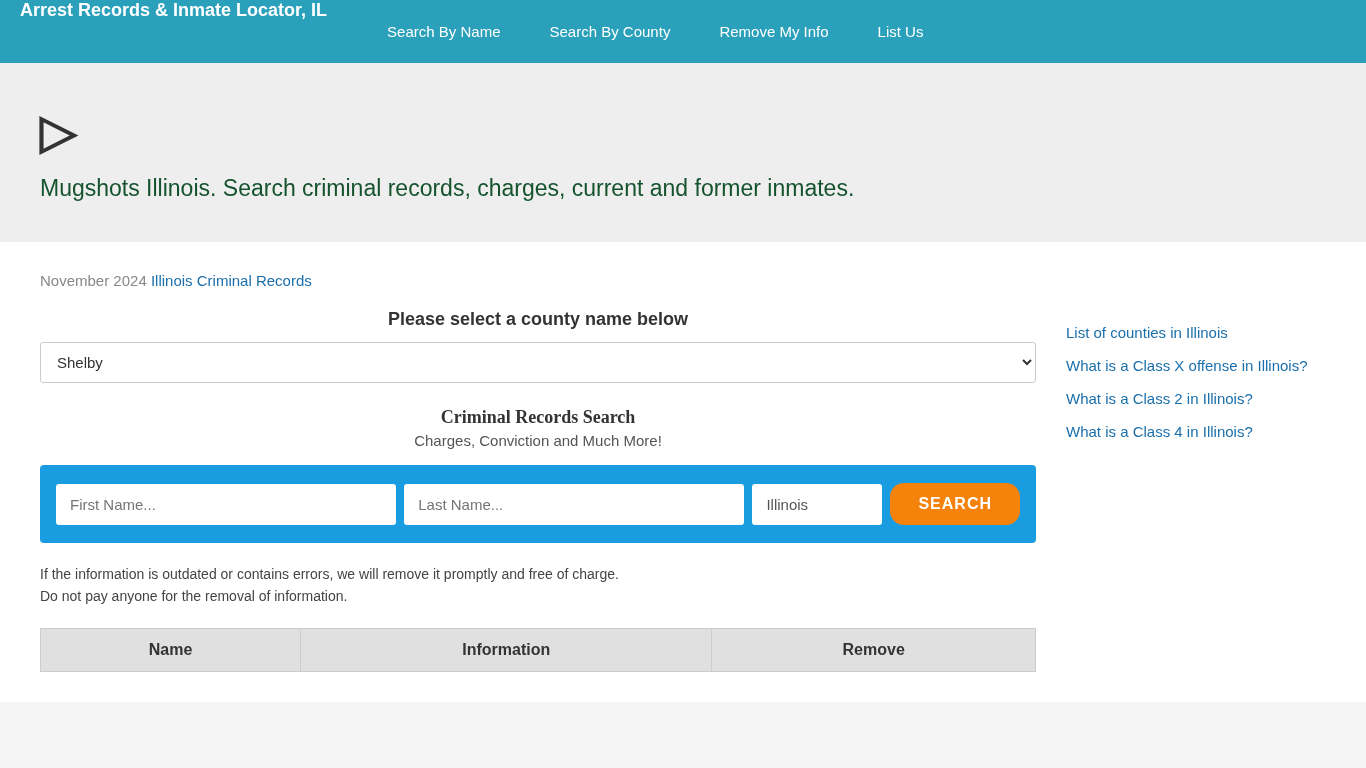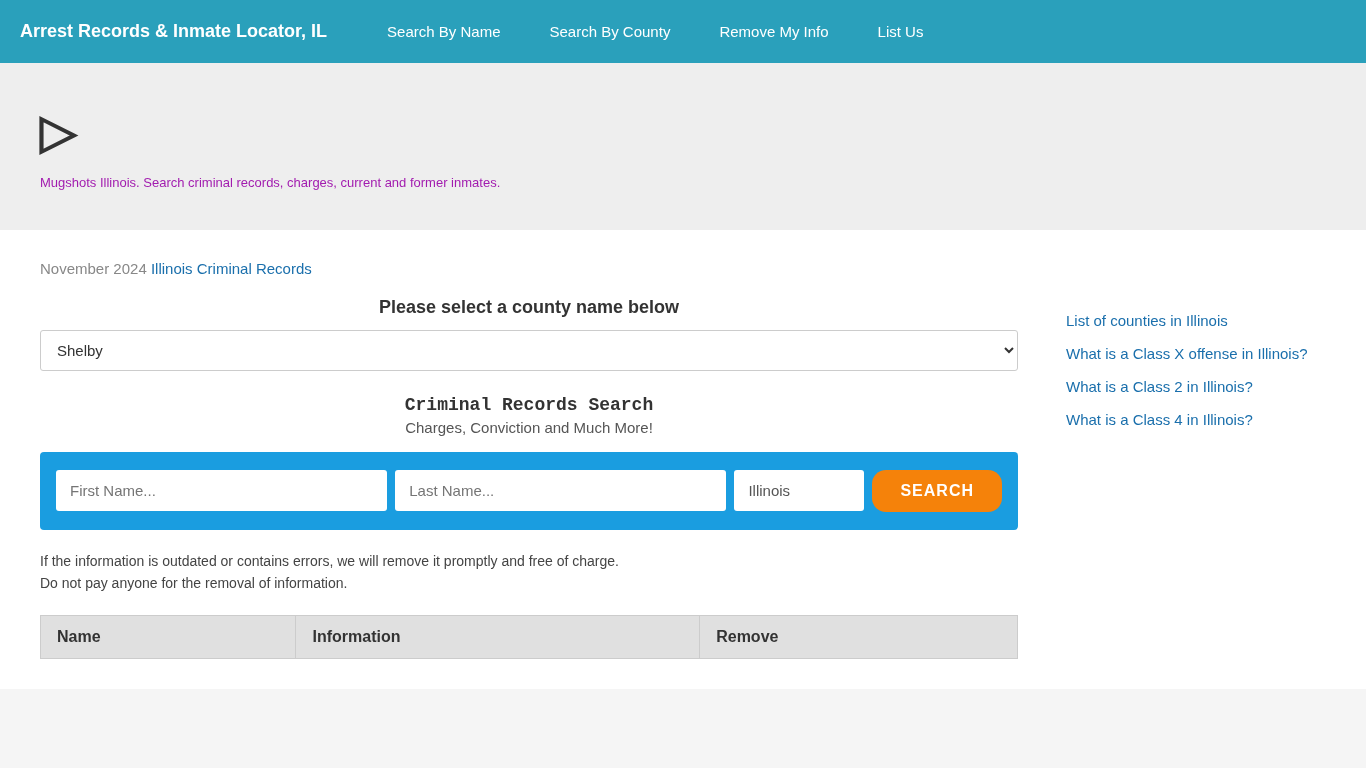--- a/index.html
+++ b/index.html
@@ -12,21 +12,20 @@
       font-family: Georgia, 'Times New Roman', serif;
       background: #f5f5f5;
       width: 1366px;
       min-height: 768px;
     }
 
     
     nav {
       background-color: #2aa0bb;
       display: flex;
-      align-items: center;
       padding: 0 20px;
       height: 63px;
     }
 
     .nav-brand {
       color: #ffffff;
       font-size: 18px;
       font-weight: bold;
       font-family: Arial, sans-serif;
       margin-right: 40px;
@@ -66,29 +65,29 @@
       align-items: center;
       gap: 16px;
     }
 
     .play-icon {
       font-size: 48px;
       color: #333;
     }
 
     .hero-subtitle {
-      font-size: 13px;
-      color: #a21caf;
+      font-size: 23px;
+      color: #14532d;
       font-family: Arial, sans-serif;
     }
 
     
     .main-content {
       display: flex;
-      gap: 48px;
+      gap: 30px;
       padding: 30px 40px;
       background: #ffffff;
     }
 
     .left-column {
       flex: 1;
     }
 
     .right-column {
       width: 260px;
@@ -133,39 +132,39 @@
 
     
     .search-section {
       margin-bottom: 20px;
     }
 
     .search-title {
       text-align: center;
       font-size: 18px;
       font-weight: bold;
-      font-family: Liberation Mono, monospace;
+      font-family: Liberation Serif, serif;
       color: #333;
       margin-bottom: 4px;
     }
 
     .search-subtitle {
       text-align: center;
       font-size: 15px;
       color: #555;
       font-family: Arial, sans-serif;
       margin-bottom: 16px;
     }
 
     .search-box {
       background: #1a9de0;
       border-radius: 4px;
       padding: 18px 16px;
       display: flex;
-      align-items: flex-start;
+      align-items: center;
       gap: 8px;
     }
 
     .search-input {
       flex: 1;
       padding: 12px 14px;
       font-size: 15px;
       border: none;
       border-radius: 3px;
       color: #999;
@@ -208,21 +207,21 @@
 
     
     .results-table {
       width: 100%;
       border-collapse: collapse;
     }
 
     .results-table th {
       background: #e0e0e0;
       padding: 12px 16px;
-      text-align: left;
+      text-align: center;
       font-size: 16px;
       font-weight: bold;
       font-family: Arial, sans-serif;
       color: #333;
       border: 1px solid #cccccc;
     }
 
     
     .right-links {
       padding-top: 50px;

